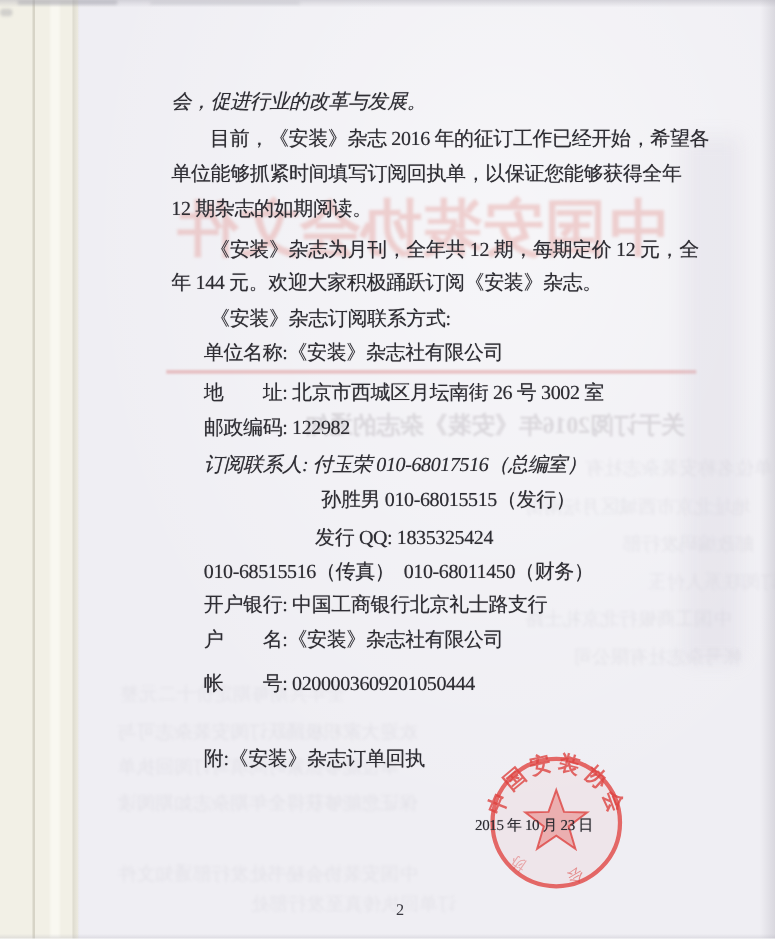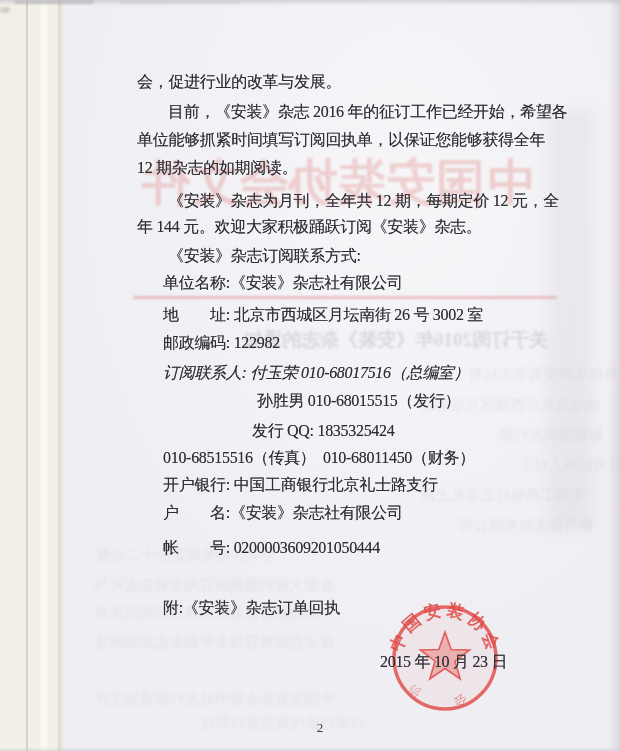--- a/index.html
+++ b/index.html
@@ -32,21 +32,21 @@
   .bleed-red-rule{position:absolute;left:133px;top:296px;width:424px;height:2.5px;
     background:rgba(214,118,118,0.40);filter:blur(0.8px);}
   .bleed-grey-heading{position:absolute;left:248px;top:327px;width:300px;
     font-size:19px;font-weight:bold;white-space:pre;color:rgba(148,138,148,0.26);
     transform:scaleX(-1);filter:blur(0.8px);}
   .bleed-line{position:absolute;font-size:15px;white-space:pre;color:#8f8d9a;
     transform:scaleX(-1);filter:blur(1.1px);}
   
   .doc-line{position:absolute;font-size:16px;line-height:22px;letter-spacing:-0.3px;
     color:#2e2d33;white-space:pre;text-shadow:0 0 0.6px rgba(46,45,51,0.55);z-index:5;}
-  .date-line{position:absolute;left:380px;top:652px;font-size:16px;letter-spacing:-0.3px;
+  .date-line{position:absolute;left:380px;top:652px;font-size:12px;letter-spacing:-0.3px;
     color:#2e2d33;white-space:pre;text-shadow:0 0 0.6px rgba(46,45,51,0.55);z-index:7;}
   .page-num{position:absolute;left:300px;top:720px;width:40px;text-align:center;
     font-size:13px;color:#3a3940;z-index:5;}
   .seal{position:absolute;left:388px;top:601px;width:114px;height:114px;z-index:6;
     filter:blur(0.35px);}
 </style>
 </head>
 <body>
 
 <div class="scan">
@@ -74,21 +74,21 @@
   <div class="crease-2"></div>
   <div class="shade-right"></div>
   <div class="edge-top"></div>
   <div class="edge-right"></div>
   <div class="edge-bottom"></div>
   <div class="smudge" style="left:14px;top:0;width:80px;height:4px;"></div>
   <div class="smudge" style="left:120px;top:1px;width:120px;height:3px;opacity:0.5;"></div>
   <div class="smudge" style="left:0;top:7px;width:10px;height:6px;"></div>
 
   <div id="lines">
-      <div class="doc-line" style="left: 137px; top: 71px;">会，促进行业的改革与发展。</div>
+      <div class="doc-line" style="left: 137px; top: 71px; font-style: italic;">会，促进行业的改革与发展。</div>
       <div class="doc-line" style="left: 168px; top: 101px;">目前，《安装》杂志 2016 年的征订工作已经开始，希望各</div>
       <div class="doc-line" style="left: 137px; top: 129px;">单位能够抓紧时间填写订阅回执单，以保证您能够获得全年</div>
       <div class="doc-line" style="left: 137px; top: 157px;">12 期杂志的如期阅读。</div>
       <div class="doc-line" style="left: 168px; top: 190px;">《安装》杂志为月刊，全年共 12 期，每期定价 12 元，全</div>
       <div class="doc-line" style="left: 137px; top: 216px;">年 144 元。欢迎大家积极踊跃订阅《安装》杂志。</div>
       <div class="doc-line" style="left: 168px; top: 245px;">《安装》杂志订阅联系方式:</div>
       <div class="doc-line" style="left: 163px; top: 272px; font-family: Liberation Serif, serif;">单位名称:《安装》杂志社有限公司</div>
       <div class="doc-line" style="left: 163px; top: 304px;">地　　址: 北京市西城区月坛南街 26 号 3002 室</div>
       <div class="doc-line" style="left: 163px; top: 332px;">邮政编码: 122982</div>
       <div class="doc-line" style="left: 163px; top: 362px; font-style: italic;">订阅联系人: 付玉荣 010-68017516（总编室）</div>

